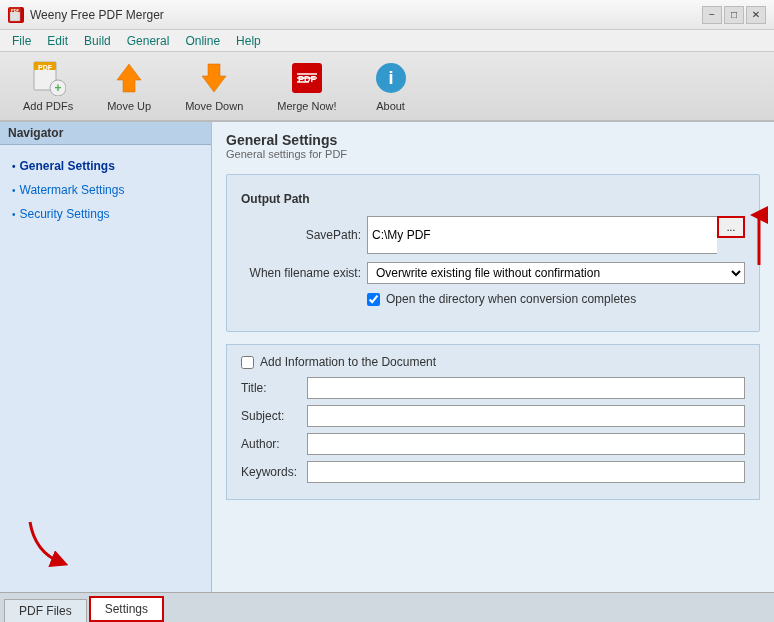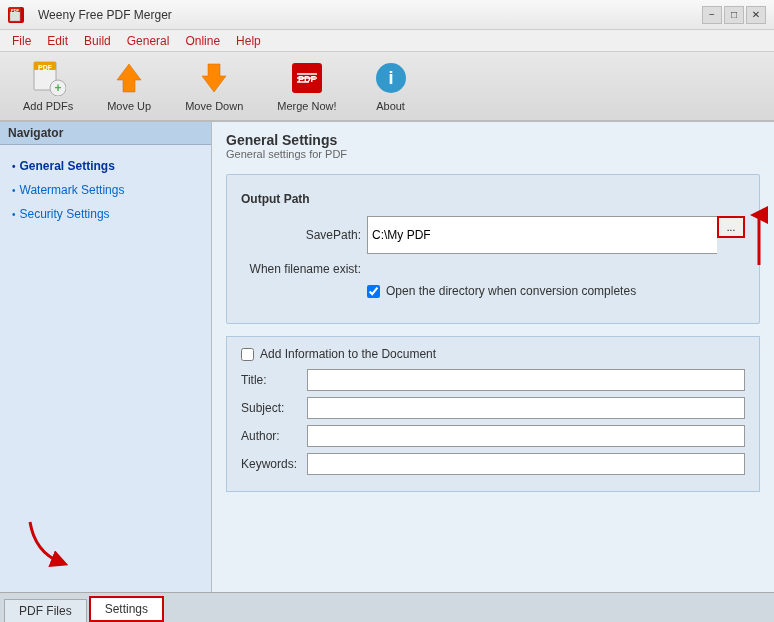--- a/index.html
+++ b/index.html
@@ -11,21 +11,21 @@
       height: 30px;
       display: flex;
       align-items: center;
       padding: 0 8px;
       border-bottom: 1px solid #ccc;
       justify-content: space-between;
     }
     .title-bar-left {
       display: flex;
       align-items: center;
-      gap: 14px;
+      gap: 6px;
     }
     .title-bar-icon {
       width: 16px; height: 16px;
       background: #cc0000;
       border-radius: 2px;
       display: flex; align-items: center; justify-content: center;
       color: white; font-size: 9px; font-weight: bold;
     }
     .title-bar-title { font-size: 12px; color: #333; }
     .title-bar-controls { display: flex; gap: 2px; }
@@ -44,21 +44,21 @@
       height: 22px;
       display: flex;
       align-items: center;
       padding: 0 4px;
       border-bottom: 1px solid #ccc;
     }
     .menu-item {
       padding: 2px 8px;
       cursor: pointer;
       font-size: 12px;
-      color: #b91c1c;
+      color: #0f766e;
     }
 
     
     .toolbar {
       background: linear-gradient(to bottom, #e8e8e8, #d8d8d8);
       height: 70px;
       display: flex;
       align-items: center;
       padding: 0 8px;
       border-bottom: 2px solid #bbb;
@@ -411,20 +411,25 @@
           <div class="form-row">
             <div class="form-label">SavePath:</div>
             <div class="form-input-with-btn">
               <input type="text" style="flex: 1 1 0%; height: 38px; border-top: 1px solid rgb(153, 153, 153); border-bottom: 1px solid rgb(153, 153, 153); border-left: 1px solid rgb(153, 153, 153); border-image: initial; border-right: none; background: white; padding: 2px 4px; font-size: 12px;" value="C:\My PDF">
               <button class="browse-btn" style="border:2px solid #cc0000; background:#f0f0f0; width:28px; height:22px; cursor:pointer; font-size:10px; display:flex; align-items:center; justify-content:center;">...</button>
             </div>
           </div>
 
           <div class="form-row">
             <div class="form-label">When filename exist:</div>
+            <div style="flex:1; display:flex; align-items:center; position:relative;">
+              <select style="flex:1; height:22px; border:1px solid #999; background:white; padding:2px 4px; font-size:12px; width:100%;">
+                <option>Overwrite existing file without confirmation</option>
+              </select>
+            </div>
           </div>
 
           <div class="checkbox-row">
             <input type="checkbox" id="open-dir" checked="" style="">
             <label for="open-dir">Open the directory when conversion completes</label>
           </div>
 
           <svg style="position:absolute; right:-10px; top:20px; pointer-events:none;" width="60" height="80" viewBox="0 0 60 80">
             <defs>
               <marker id="arrowhead-up" markerWidth="6" markerHeight="6" refX="3" refY="3" orient="auto">

